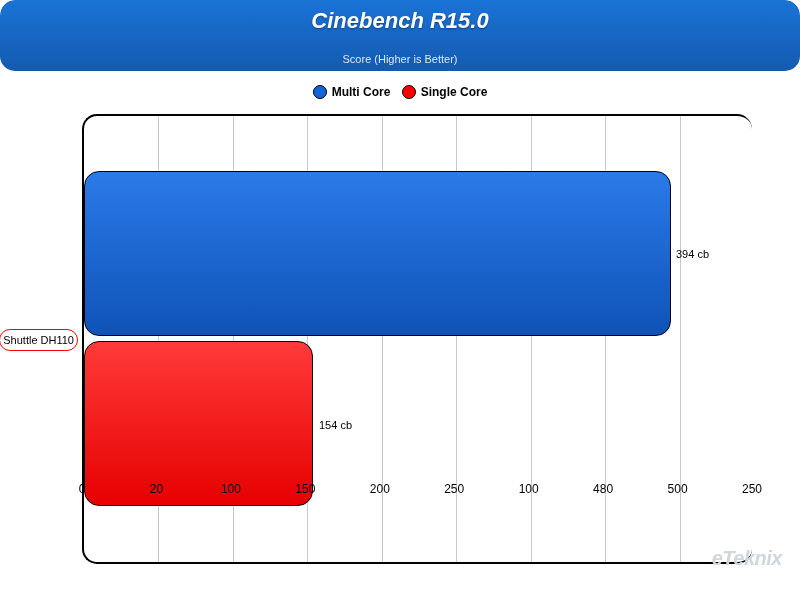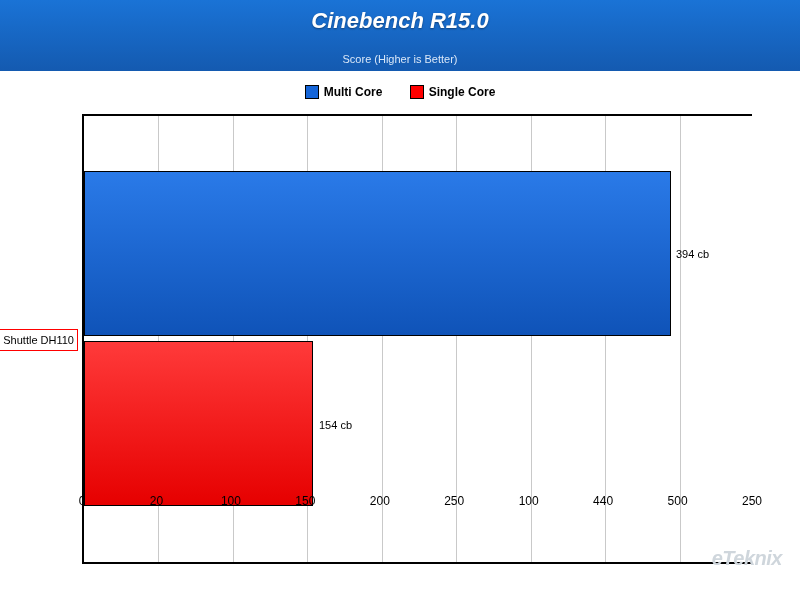--- a/index.html
+++ b/index.html
@@ -1,15 +1,15 @@
 <!DOCTYPE html>
 <html><head>
 <meta charset="utf-8">
 <style>
-  * { box-sizing: border-box; margin: 0; padding: 0; }
+  * { box-sizing: border-box; margin: 0; padding: 0; border-radius: 15px; }
   body {
     width: 800px;
     height: 600px;
     background: #fff;
     font-family: Arial, Helvetica, sans-serif;
     position: relative;
     overflow: hidden;
   }
   .header {
     background: #1666c7;
@@ -30,32 +30,32 @@
     margin-top: 19px;
   }
   .legend {
     text-align: center;
     padding: 14px 0 8px 0;
     font-size: 12px;
   }
   .legend-item {
     display: inline-flex;
     align-items: center;
-    margin: 0 12px;
+    margin: 0 4px;
     font-weight: bold;
   }
   .legend-swatch {
     width: 14px;
     height: 14px;
     border: 1px solid #000;
     margin-right: 5px;
   }
   .plot-wrap {
     position: relative;
-    margin: 4px 20px 12px 82px;
+    margin: 4px 20px 0 82px;
     height: 364px;
   }
   .plot-area {
     position: absolute;
     left: 0; top: 0;
     width: 670px;
     height: 450px;
     border-left: 2px solid #000;
     border-bottom: 2px solid #000;
     border-top: 2px solid #000;
@@ -158,18 +158,18 @@
 </div>
 
 <div class="x-ticks">
   <span class="x-tick" style="left:0px">0</span>
   <span class="x-tick" style="left:74.4px">20</span>
   <span class="x-tick" style="left:148.9px">100</span>
   <span class="x-tick" style="left:223.3px">150</span>
   <span class="x-tick" style="left:297.8px">200</span>
   <span class="x-tick" style="left:372.2px">250</span>
   <span class="x-tick" style="left:446.7px">100</span>
-  <span class="x-tick" style="left:521.1px">440</span>
+  <span class="x-tick" style="left:521.1px">480</span>
   <span class="x-tick" style="left:595.6px">500</span>
   <span class="x-tick" style="left:670px">250</span>
 </div>
 
 <div class="watermark">eTeknix</div>
 
 </body></html>

